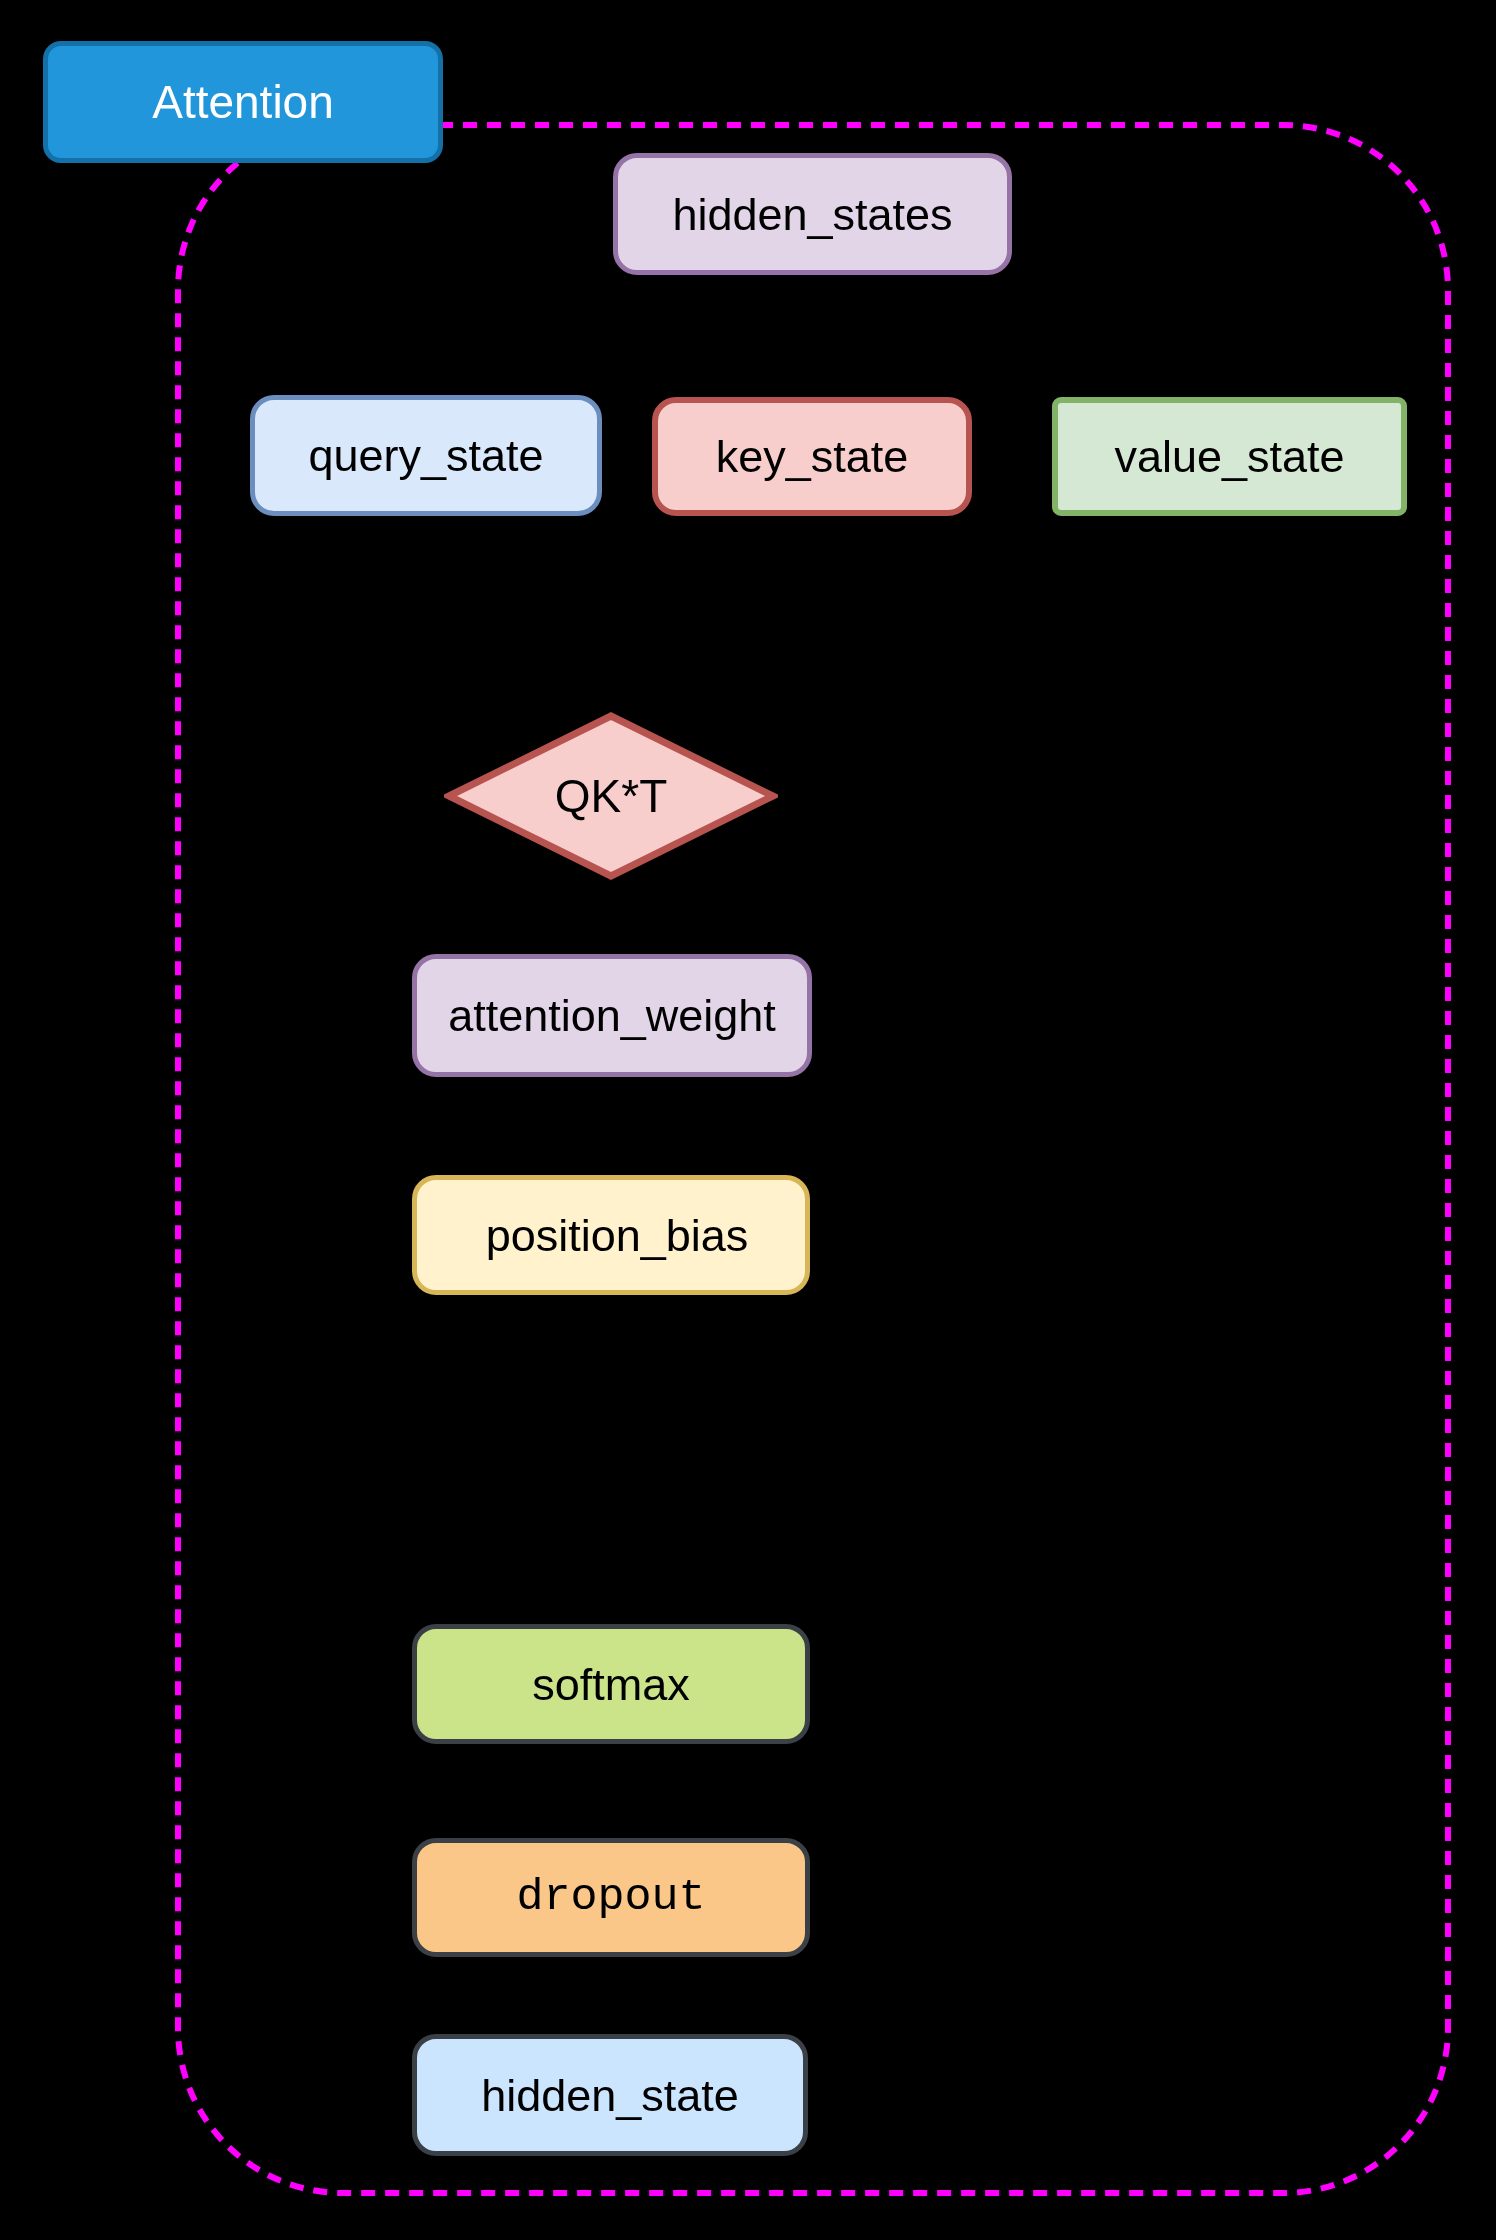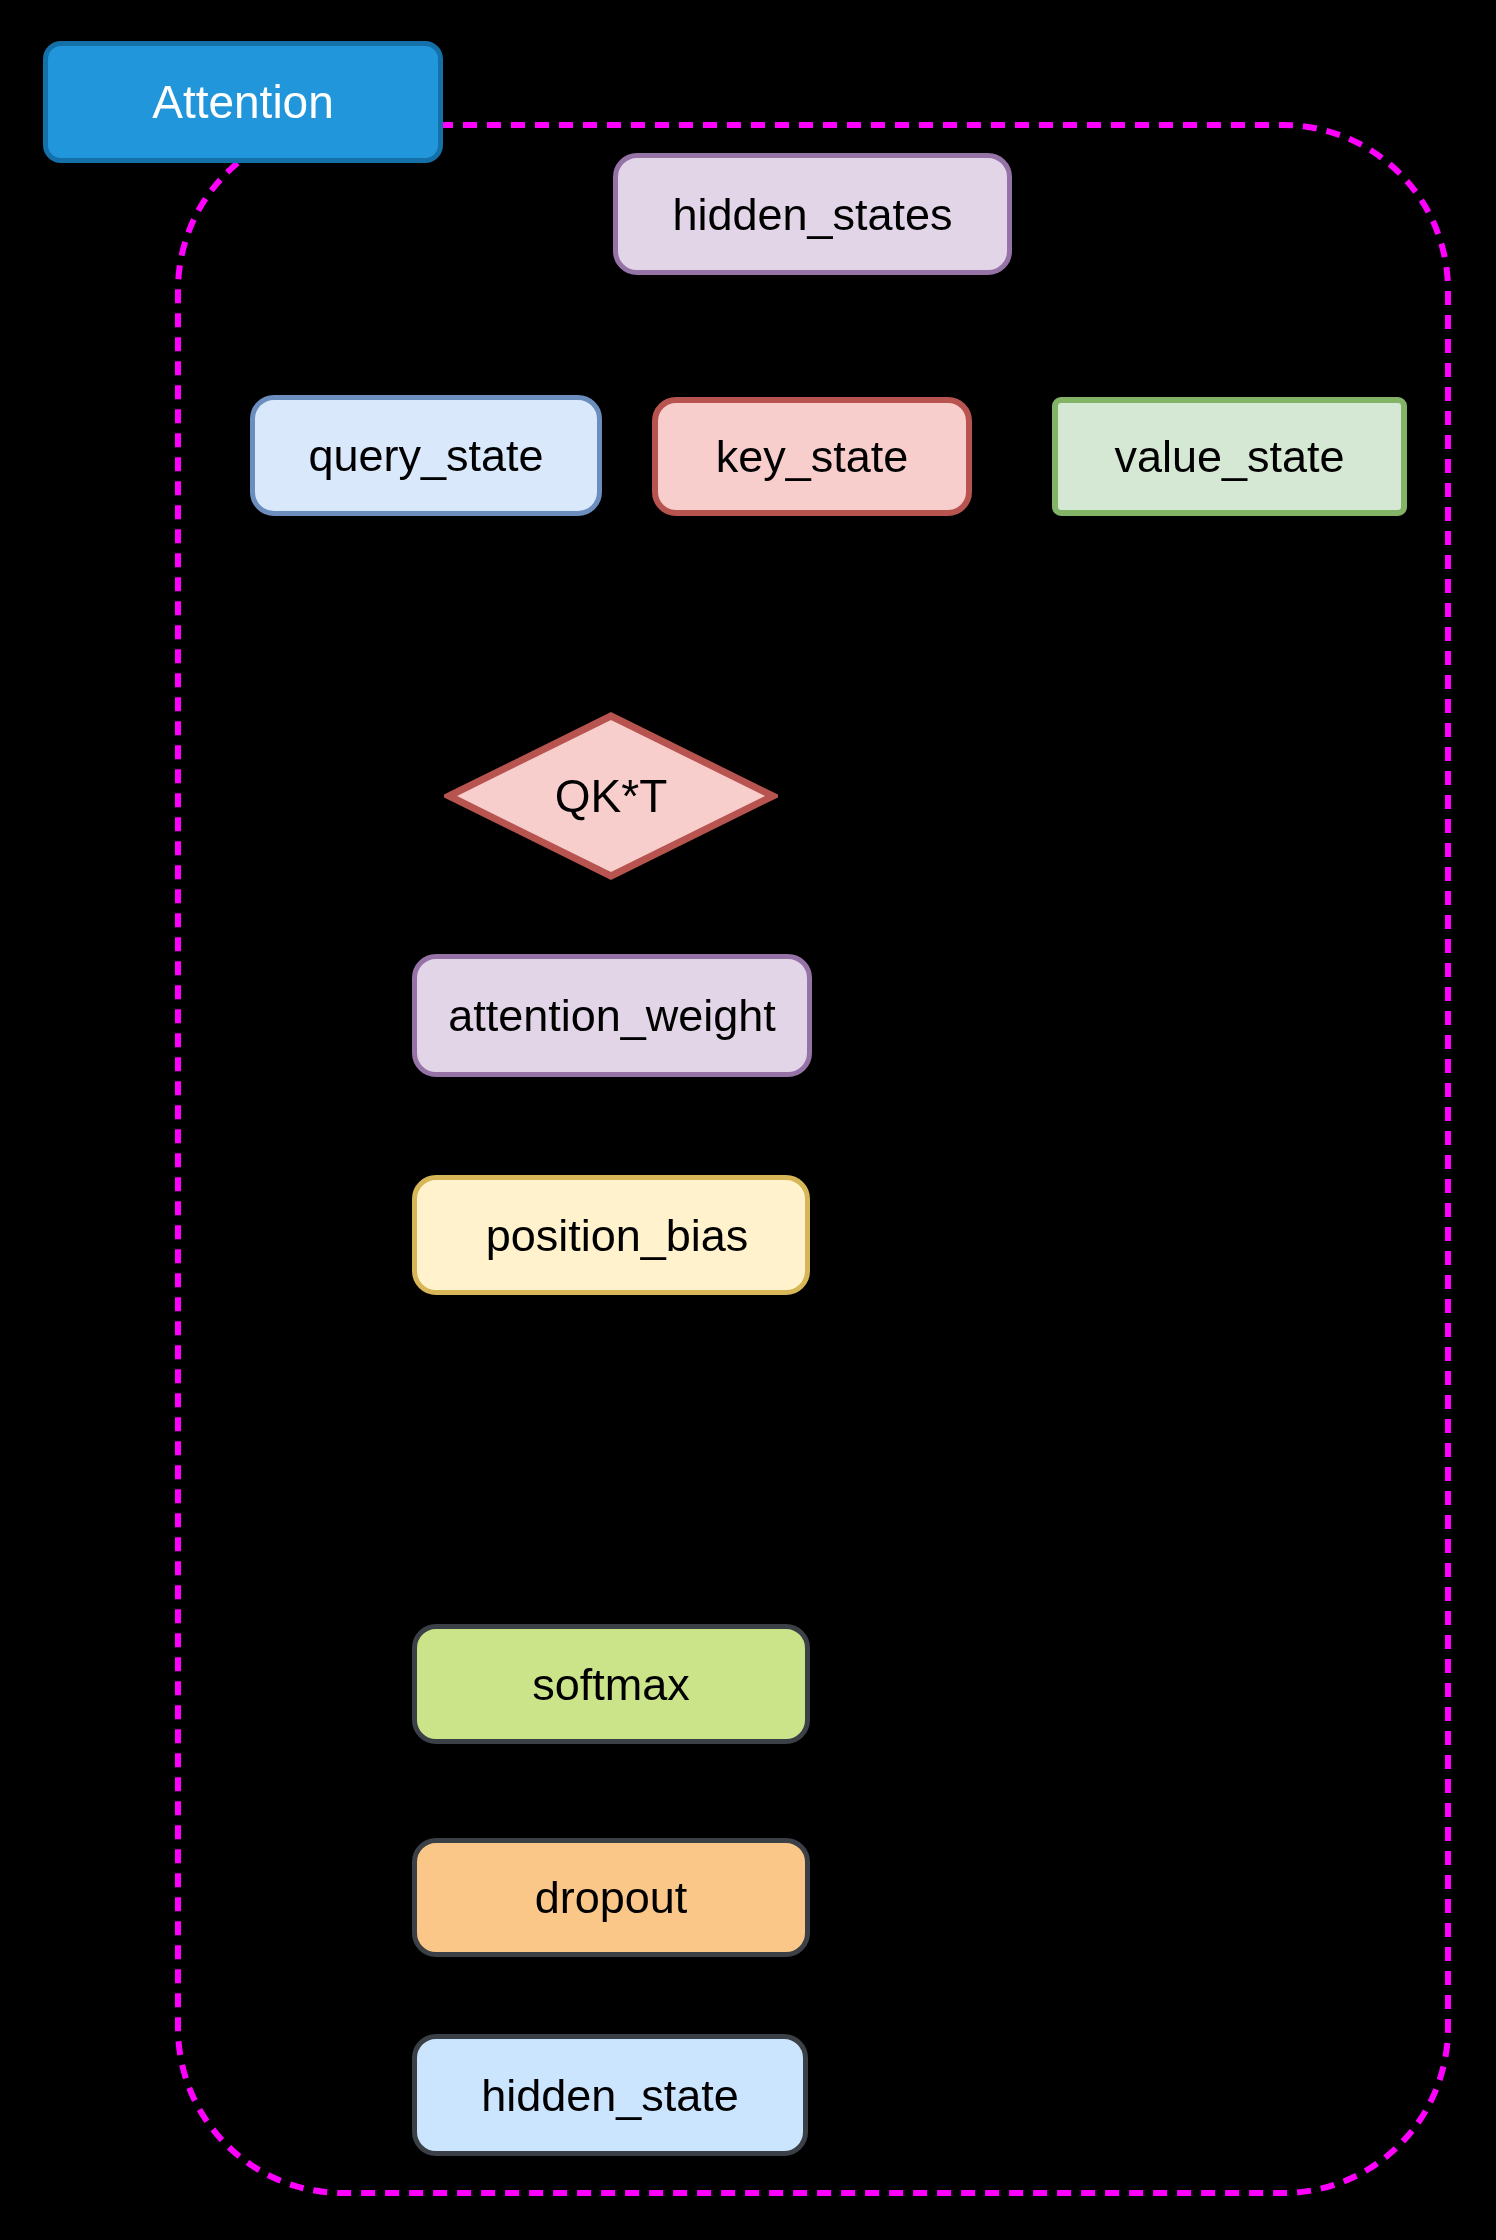--- a/index.html
+++ b/index.html
@@ -59,21 +59,21 @@
     z-index: 4;
   }
   #node-hidden-states   { left: 613px;  top: 153px;  width: 399px; height: 122px; }
   #node-query-state     { left: 250px;  top: 395px;  width: 352px; height: 121px; }
   #node-key-state       { left: 652px;  top: 397px;  width: 320px; height: 119px; border-width: 6px; }
   #node-value-state     { left: 1052px; top: 397px;  width: 355px; height: 119px; border-width: 6px; border-radius: 9px; }
   #node-attention-weight{ left: 412px;  top: 954px;  width: 400px; height: 123px; }
   #node-position-bias   { left: 412px;  top: 1175px; width: 398px; height: 120px; padding-left: 12px; }
   #node-softmax         { left: 412px;  top: 1395px; width: 398px; height: 122px; }
   #node-matmal          { left: 412px;  top: 1624px; width: 398px; height: 120px; }
-  #node-dropout         { left: 412px;  top: 1838px; width: 398px; height: 119px; }
+  #node-dropout         { left: 412px;  top: 1838px; width: 398px; height: 119px; font-family: Liberation Mono, monospace; }
   #node-hidden-state    { left: 412px;  top: 2034px; width: 396px; height: 122px; }
 
   
   #node-qkt {
     position: absolute;
     left: 444px;
     top: 711px;
     width: 334px;
     height: 170px;
     z-index: 3;

